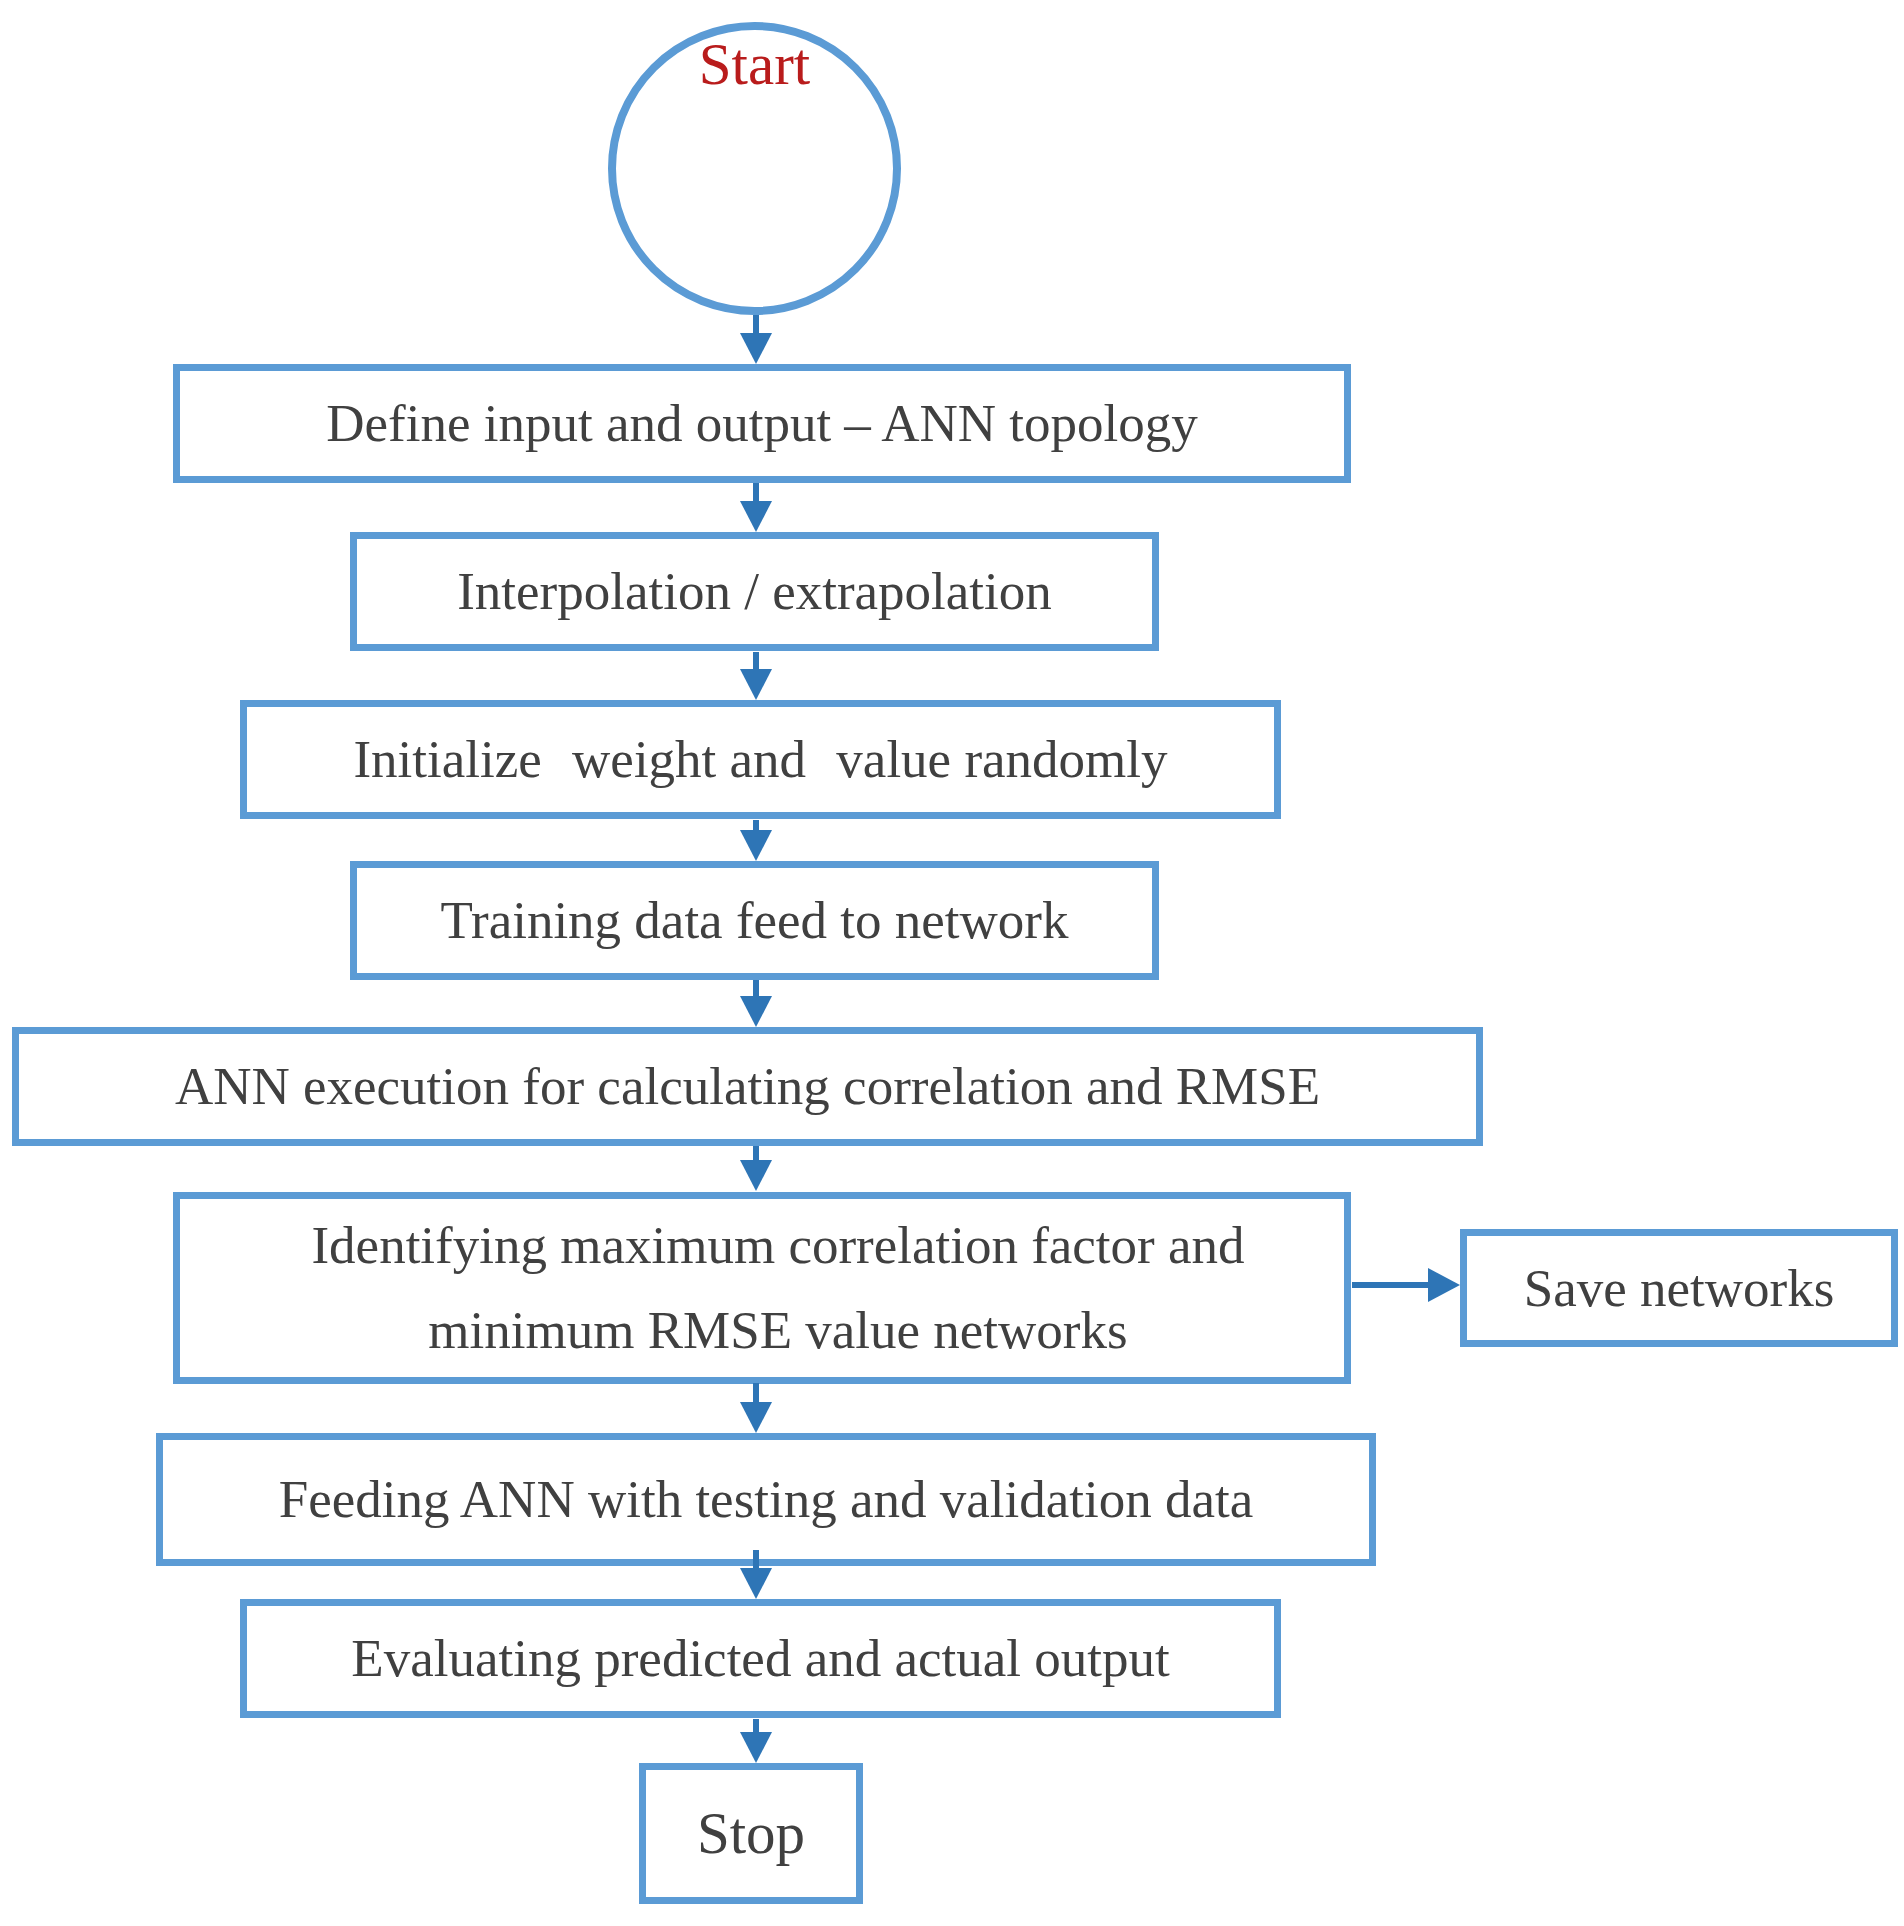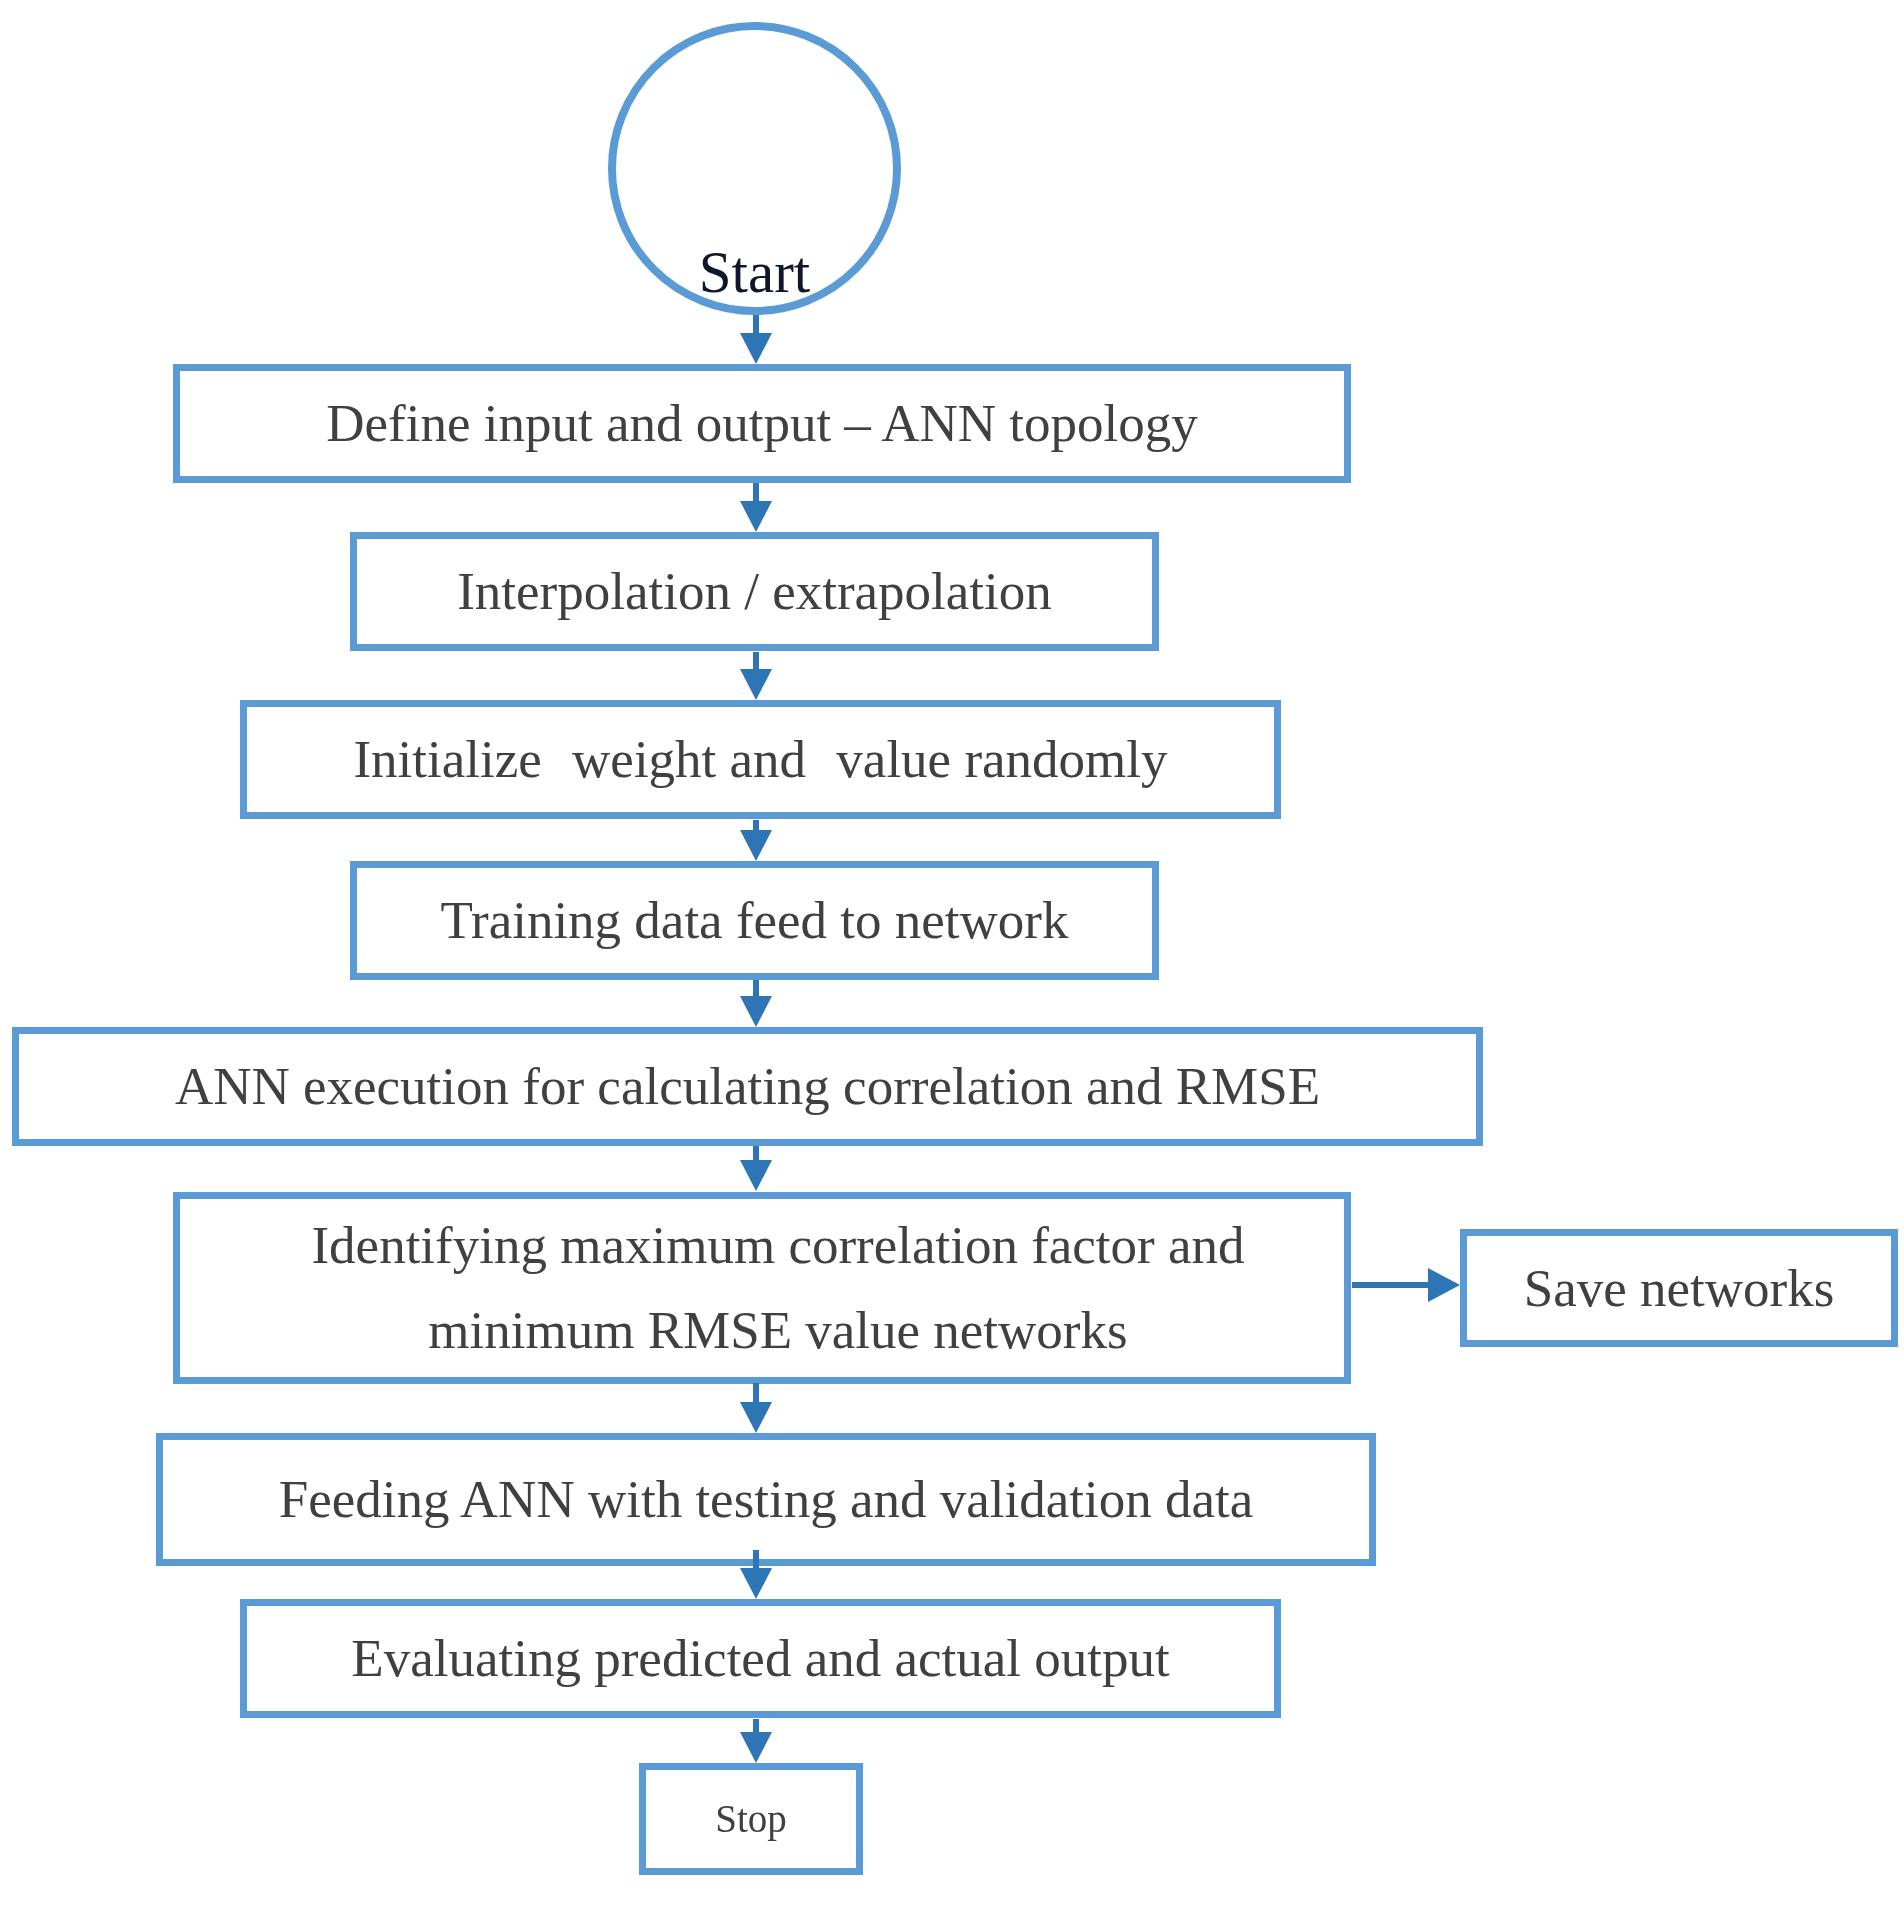--- a/index.html
+++ b/index.html
@@ -32,24 +32,24 @@
   }
   .fc-box .bold { font-weight: normal; margin-left: 17px; }
   
   .fc-circle {
     position: absolute;
     box-sizing: border-box;
     border: 8px solid #5B9BD5;
     border-radius: 50%;
     background: #ffffff;
     display: flex;
-    align-items: flex-end;
+    align-items: flex-start;
     justify-content: center;
     font-size: 59px;
-    color: #0f172a;
+    color: #b91c1c;
   }
   
   .arrow-down {
     position: absolute;
     width: 32px;
     display: flex;
     flex-direction: column;
     align-items: center;
   }
   .arrow-down .stem {
@@ -175,18 +175,18 @@
 
   <div class="fc-box" style="left:240px; top:1599px; width:1041px; height:119px;">
     <span>Evaluating predicted and actual output</span>
   </div>
 
   <div class="arrow-down" style="left:740px; top:1719px; height:44px;">
     <div class="stem"></div>
     <div class="head"></div>
   </div>
 
-  <div class="fc-box" style="left:639px; top:1763px; width:224px; height:112px; font-size:39px;">
+  <div class="fc-box" style="left:639px; top:1763px; width:224px; height:141px; font-size:59px;">
     <span>Stop</span>
   </div>
 
 </div>
 
 
 </body></html>

